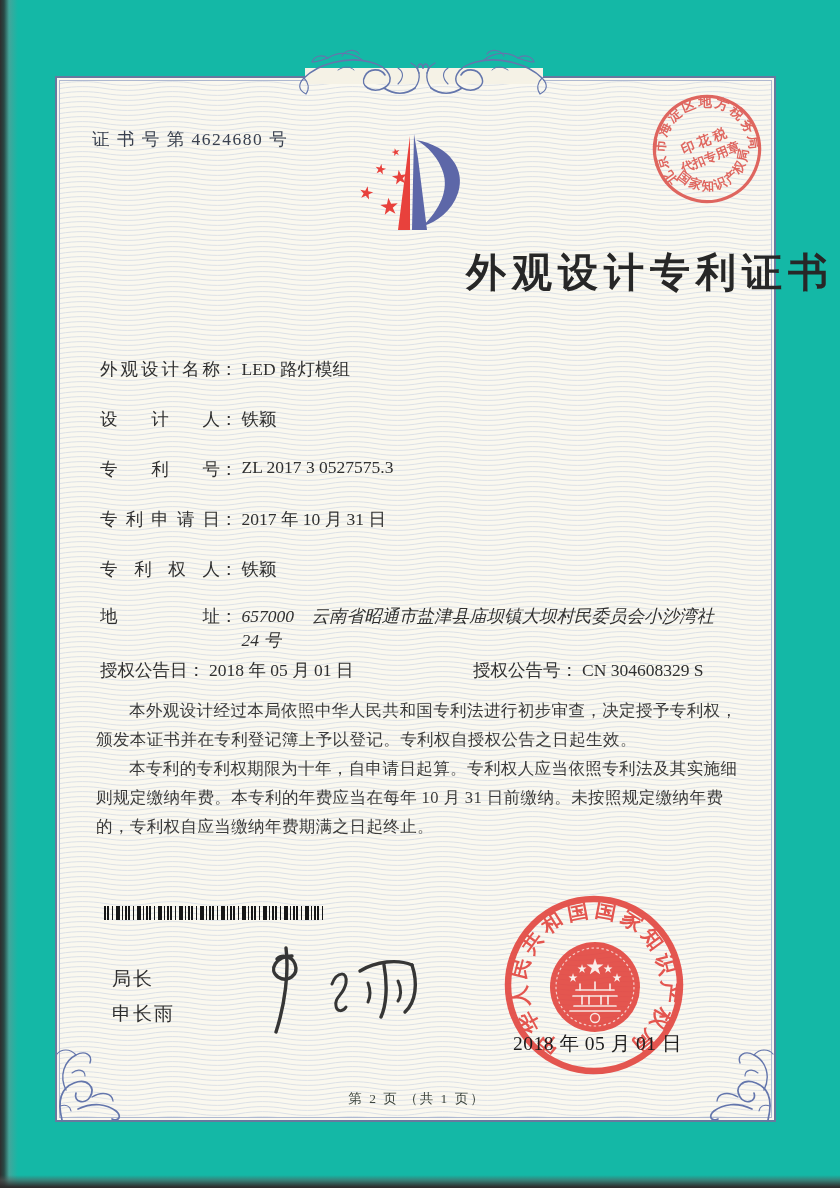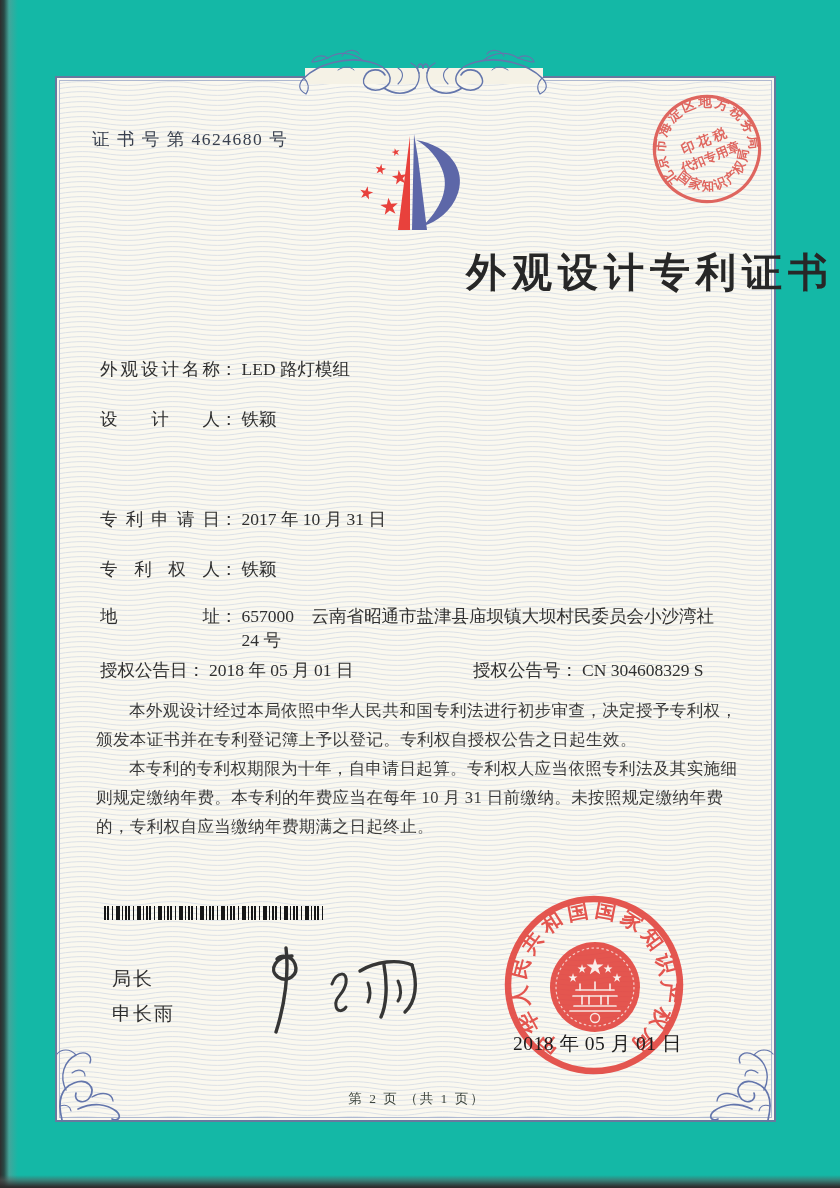--- a/index.html
+++ b/index.html
@@ -19,21 +19,21 @@
   .deco{position:absolute;z-index:3;}
   
   .abs{position:absolute;z-index:4;}
   .cert-no{left:92px;top:127px;font-size:17.5px;letter-spacing:1.5px;color:#39404e;}
   .title{left:0;width:834px;top:245px;text-align:right;font-size:40px;font-weight:700;
          letter-spacing:6px;color:#272727;}
   .frow{left:100px;font-size:17.5px;white-space:nowrap;}
   .flabel{display:inline-block;width:120px;text-align:justify;text-align-last:justify;vertical-align:top;}
   .fcolon{display:inline-block;margin-right:4px;vertical-align:top;}
   .fvalue{display:inline-block;vertical-align:top;}
-  .addr .fvalue{white-space:normal;width:478px;line-height:24px;}
+  .addr .fvalue{white-space:normal;width:478px;line-height:24px;font-style:italic;}
   .gcol{display:inline-block;}
   .paras{left:96px;top:696px;width:652px;font-size:16.5px;line-height:29px;color:#3b3b3b;}
   .paras p{margin:0;text-indent:2em;letter-spacing:.4px;}
   .barcode{left:104px;top:906px;width:222px;height:14px;z-index:4;
      background:repeating-linear-gradient(90deg,#161616 0 2px,transparent 2px 3px,#161616 3px 5px,
      transparent 5px 8px,#161616 8px 9px,transparent 9px 12px,#161616 12px 16px,transparent 16px 18px,
      #161616 18px 19px,transparent 19px 21px);}
   .signer{left:112px;font-size:19px;color:#2e2e2e;letter-spacing:2px;}
   .seal-date{left:500px;top:1030px;width:195px;text-align:center;font-size:19.5px;
              color:#1c1c1c;z-index:6;letter-spacing:.5px;}
@@ -115,20 +115,23 @@
     </g>
   </svg>
 
   <div class="abs title">外观设计专利证书</div>
 
   <div class="abs frow" style="top:407px;">
     <span class="flabel">设计人</span><span class="fcolon">：</span><span class="fvalue">铁颖</span>
   </div>
   <div class="abs frow" style="top:357px;">
     <span class="flabel">外观设计名称</span><span class="fcolon">：</span><span class="fvalue">LED 路灯模组</span>
+  </div>
+  <div class="abs frow" style="top:457px;">
+    <span class="flabel">专利号</span><span class="fcolon">：</span><span class="fvalue">ZL 2017 3 0527575.3</span>
   </div>
   <div class="abs frow" style="top:507px;">
     <span class="flabel">专利申请日</span><span class="fcolon">：</span><span class="fvalue">2017 年 10 月 31 日</span>
   </div>
   <div class="abs frow" style="top:557px;">
     <span class="flabel">专利权人</span><span class="fcolon">：</span><span class="fvalue">铁颖</span>
   </div>
   <div class="abs frow addr" style="top:604px;">
     <span class="flabel">地址</span><span class="fcolon">：</span><span class="fvalue">657000　云南省昭通市盐津县庙坝镇大坝村民委员会小沙湾社 24 号</span>
   </div>

